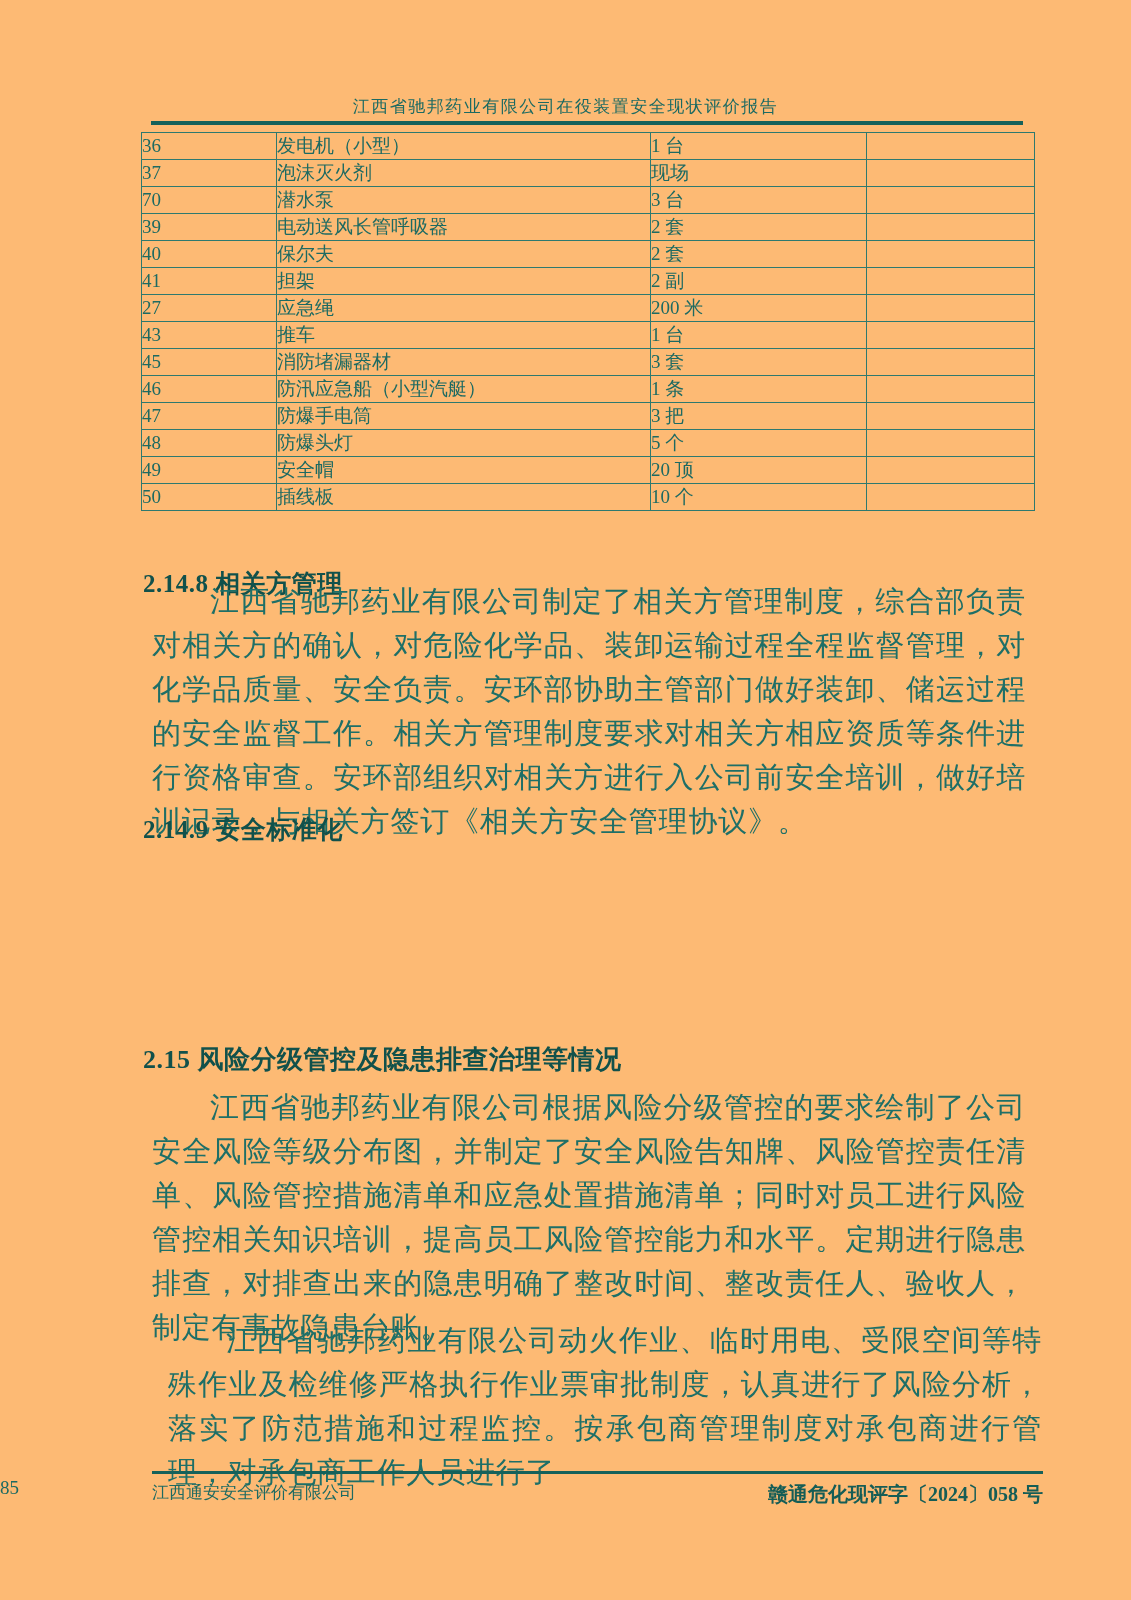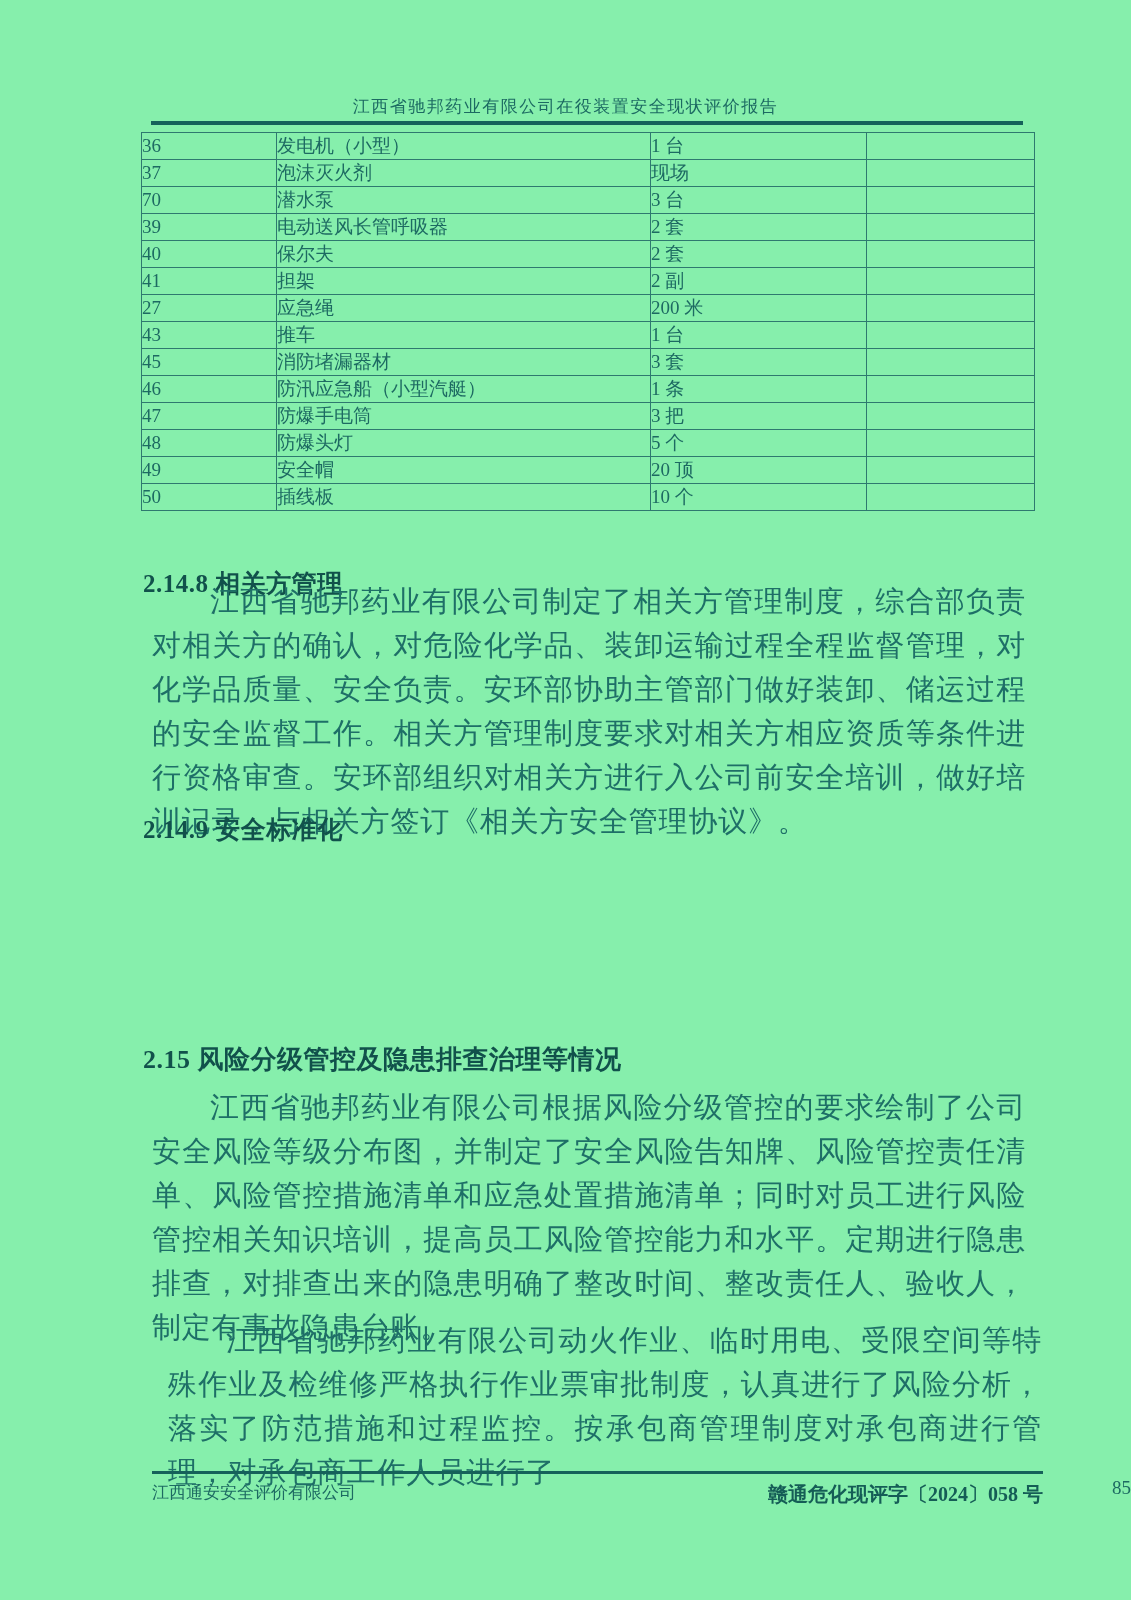--- a/index.html
+++ b/index.html
@@ -1,20 +1,20 @@
 <!DOCTYPE html>
 <html><head>
 <meta charset="utf-8">
 <style>
   html,body { margin:0; padding:0; }
   .page {
     position: relative;
     width: 1131px;
     height: 1600px;
-    background: #86efac;
+    background: #fdba74;
     overflow: hidden;
     font-family: "Liberation Serif", "DejaVu Serif", serif;
     color: #1e6f66;
   }
   .doc-title {
     position: absolute;
     top: 95px; left: 0; width: 1131px;
     text-align: center;
     font-size: 17px;
     letter-spacing: 1.5px;
@@ -78,21 +78,21 @@
   .footer-left {
     position: absolute;
     left: 152px; top: 1481px;
     font-size: 17px;
     color: #1d6a62;
   }
   .page-number {
     position: absolute;
     left: 0; top: 1477px;
     width: 1131px;
-    text-align: right;
+    text-align: left;
     font-size: 19px;
     color: #1d6a62;
   }
   .footer-right {
     position: absolute;
     right: 88px; top: 1481px;
     font-size: 20px;
     font-weight: bold;
     color: #155d56;
   }

